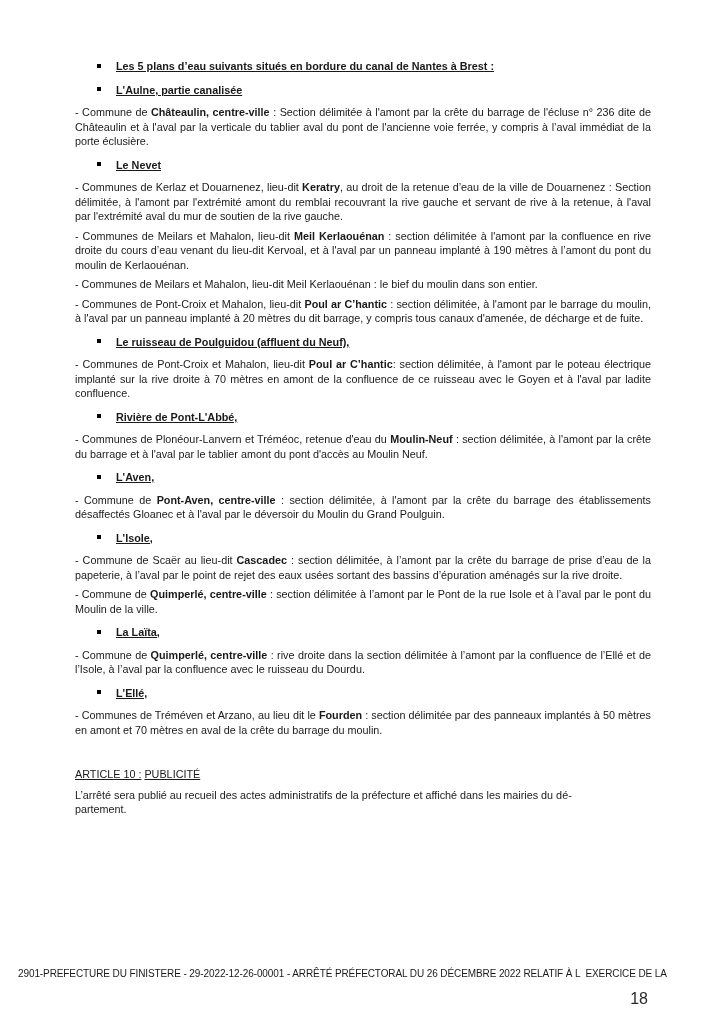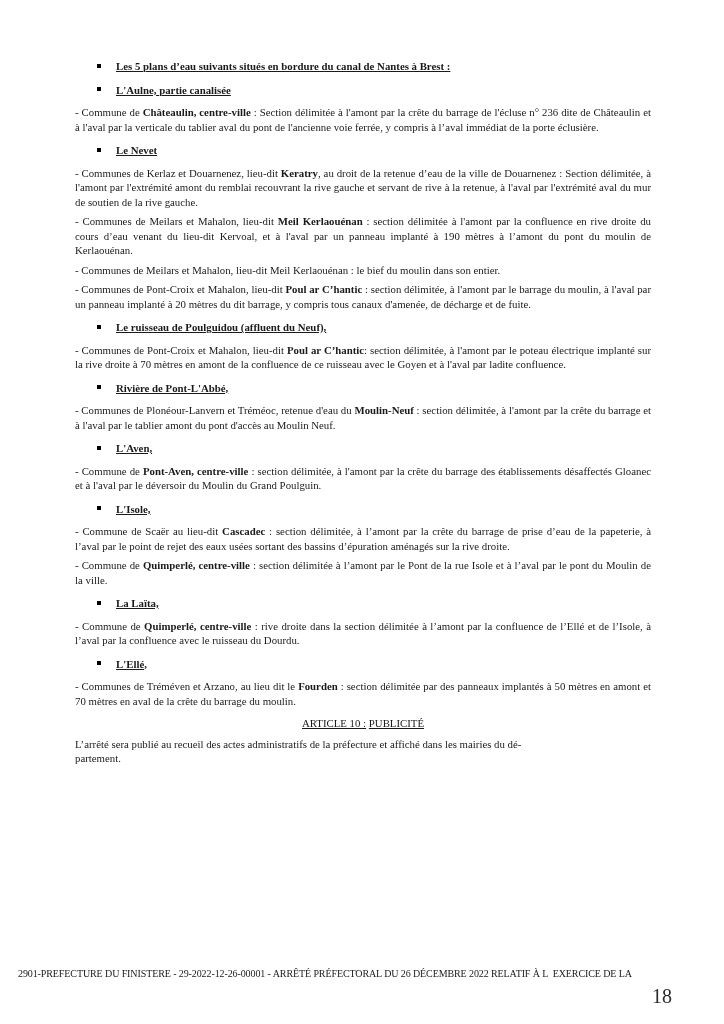--- a/index.html
+++ b/index.html
@@ -6,43 +6,42 @@
     margin: 0;
     padding: 0;
     background: #ffffff;
   }
   .page {
     position: relative;
     width: 672px;
     height: 1024px;
     background: #ffffff;
     overflow: hidden;
-    font-family: Liberation Serif, serif;
+    font-family: Liberation Sans, sans-serif;
     color: #1a1a1a;
-    padding-left: 24px;
   }
   .doc-body {
     position: absolute;
     left: 75px;
     top: 50px;
     width: 576px;
     font-size: 10.8px;
     line-height: 14.5px;
     text-align: justify;
   }
   .block.para {
     margin: 0 0 5px 0;
   }
   .block.bullet {
     margin: 9px 0 8px 22px;
     text-align: left;
   }
   .block.article {
-    margin: 8px 0 6px 0;
-    text-align: center;
+    margin: 30px 0 6px 0;
+    text-align: left;
   }
   .bullet-square {
     display: inline-block;
     width: 4px;
     height: 4px;
     background: #000000;
     margin-right: 15px;
     vertical-align: 2.5px;
   }
   .b { font-weight: 700; }
@@ -54,21 +53,21 @@
     font-size: 10px;
     line-height: 11.5px;
     letter-spacing: -0.1px;
     color: #1a1a1a;
     white-space: pre;
   }
   .page-number {
     position: absolute;
     right: 24px;
     bottom: 16px;
-    font-size: 20px;
+    font-size: 16px;
     color: #2b2b2b;
   }
 </style>
 </head>
 <body>
 
 <div class="page">
   <div class="doc-body">
       <div class="block bullet"><span class="bullet-square"></span><span><span class="b u">Les 5 plans d’eau suivants situés en bordure du canal de Nantes à Brest :</span></span></div>
       <div class="block bullet"><span class="bullet-square"></span><span><span class="b u">L'Aulne, partie canalisée</span></span></div>

